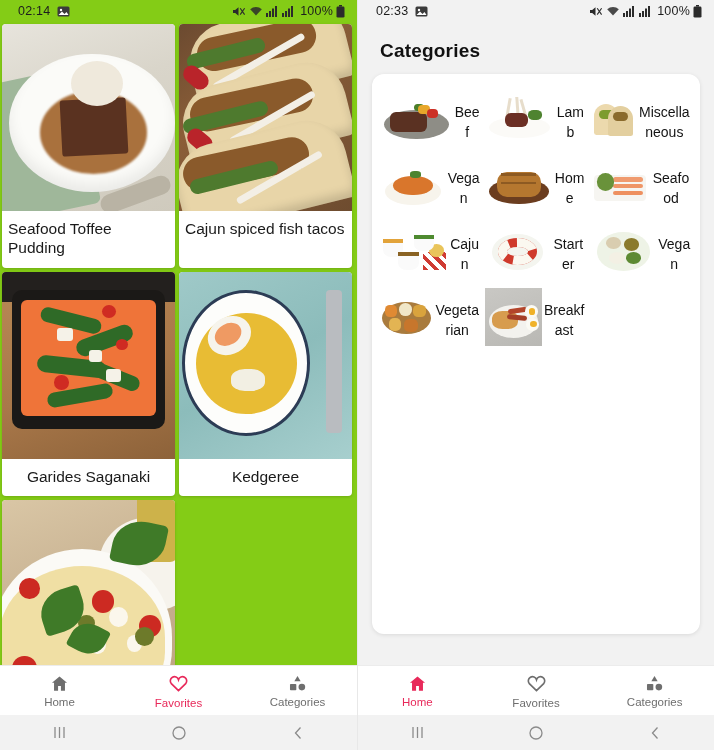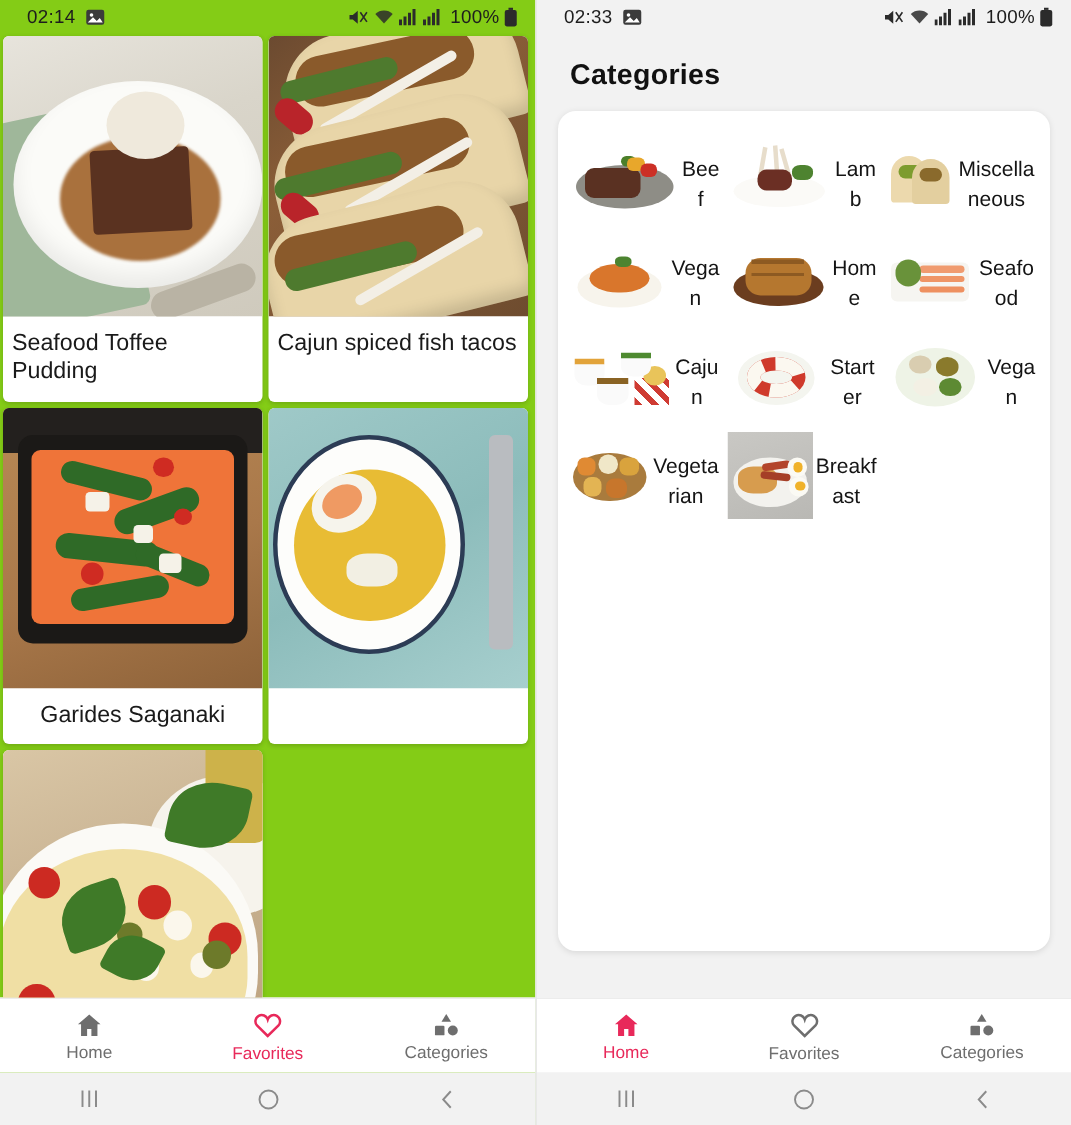--- a/index.html
+++ b/index.html
@@ -404,20 +404,21 @@
           <div class="meal-thumb">
             <div class="art a-ked">
               <span class="plate"></span>
                 <span class="rice"></span>
                 <span class="egg"></span>
                 <span class="yolk"></span>
                 <span class="fish"></span>
                 <span class="fork"></span>
             </div>
           </div>
+          <div class="meal-title center">Kedgeree</div>
         </div>
 
         <div class="meal-card tall">
           <div class="meal-thumb">
             <div class="art a-pasta">
               <span class="bowl2"></span>
                 <span class="oil"></span>
                 <span class="bowl"></span>
                 <span class="pasta"></span>
               <span class="tm t1"></span>

